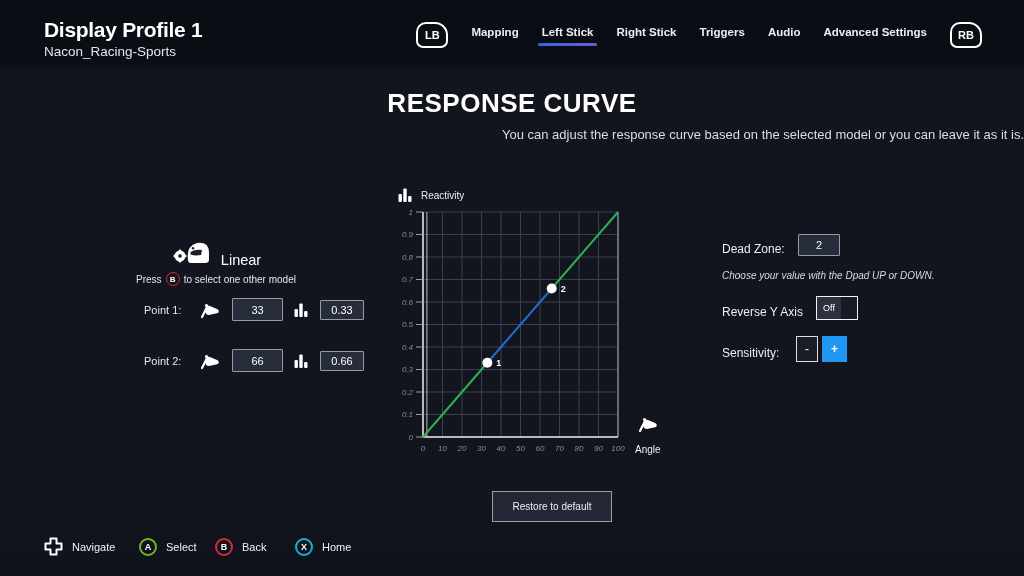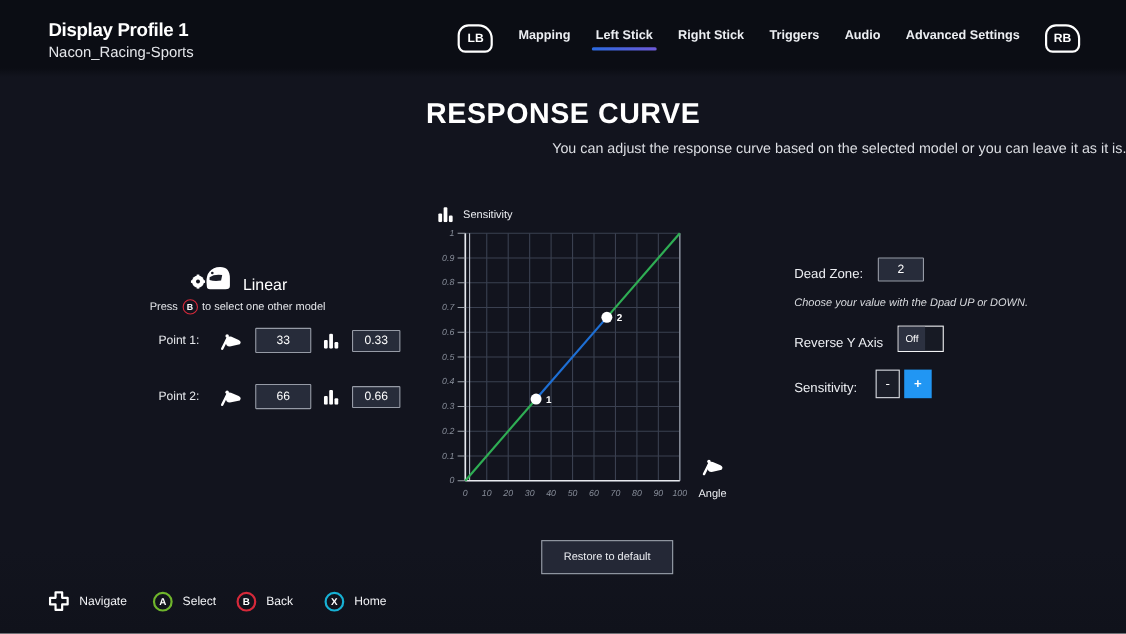--- a/index.html
+++ b/index.html
@@ -5,21 +5,21 @@
   * { margin:0; padding:0; box-sizing:border-box; }
   html,body { width:1024px; height:576px; overflow:hidden; }
   body {
     font-family:"Liberation Sans", sans-serif;
     background:linear-gradient(180deg,#0b0d14 0px,#0b0d14 62px,#12141e 70px,#12141e 500px,#10121b 576px);
     color:#e9ebef;
     position:relative;
   }
   
   .header-title { position:absolute; left:44px; top:18px; }
-  .header-title h1 { font-size:17px; font-weight:bold; letter-spacing:-0.3px; color:#ffffff; }
+  .header-title h1 { font-size:21px; font-weight:bold; letter-spacing:-0.3px; color:#ffffff; }
   .header-title .sub { font-size:13.5px; color:#e4e6ea; margin-top:2px; }
   .nav { position:absolute; right:42px; top:22px; display:flex; align-items:center; gap:23px; }
   .bumper {
     width:32px; height:26px; border:2.5px solid #ffffff; border-radius:10px 13px 7px 7px;
     display:flex; align-items:center; justify-content:center;
     font-size:11px; font-weight:bold; color:#fff; background:transparent;
   }
   .nav-item { font-size:11.5px; font-weight:bold; color:#eceef2; padding-bottom:6px; position:relative; cursor:pointer; }
   .nav-item.active::after {
     content:""; position:absolute; left:-4px; right:-4px; bottom:-2px; height:3px; border-radius:2px;
@@ -172,21 +172,21 @@
 
 <div class="chart-wrap">
   <div class="axis-top-label">
     <span class="icon">
       <svg width="15" height="14" viewBox="0 0 15 14">
         <rect x="0.5" y="6" width="3.4" height="8" rx="1" fill="#ffffff"></rect>
         <rect x="5.3" y="0.5" width="3.4" height="13.5" rx="1" fill="#ffffff"></rect>
         <rect x="10.1" y="8" width="3.4" height="6" rx="1" fill="#ffffff"></rect>
       </svg>
     </span>
-    <span>Sensitivity</span>
+    <span>Reactivity</span>
   </div>
   <svg id="curve-svg" width="310" height="272" viewBox="0 0 310 272">
       <line x1="25" y1="28" x2="25" y2="253" stroke="#3a4050" stroke-width="1"></line>
       <line x1="44.5" y1="28" x2="44.5" y2="253" stroke="#3a4050" stroke-width="1"></line>
       <line x1="64" y1="28" x2="64" y2="253" stroke="#3a4050" stroke-width="1"></line>
       <line x1="83.5" y1="28" x2="83.5" y2="253" stroke="#3a4050" stroke-width="1"></line>
       <line x1="103" y1="28" x2="103" y2="253" stroke="#3a4050" stroke-width="1"></line>
       <line x1="122.5" y1="28" x2="122.5" y2="253" stroke="#3a4050" stroke-width="1"></line>
       <line x1="142" y1="28" x2="142" y2="253" stroke="#3a4050" stroke-width="1"></line>
       <line x1="161.5" y1="28" x2="161.5" y2="253" stroke="#3a4050" stroke-width="1"></line>

